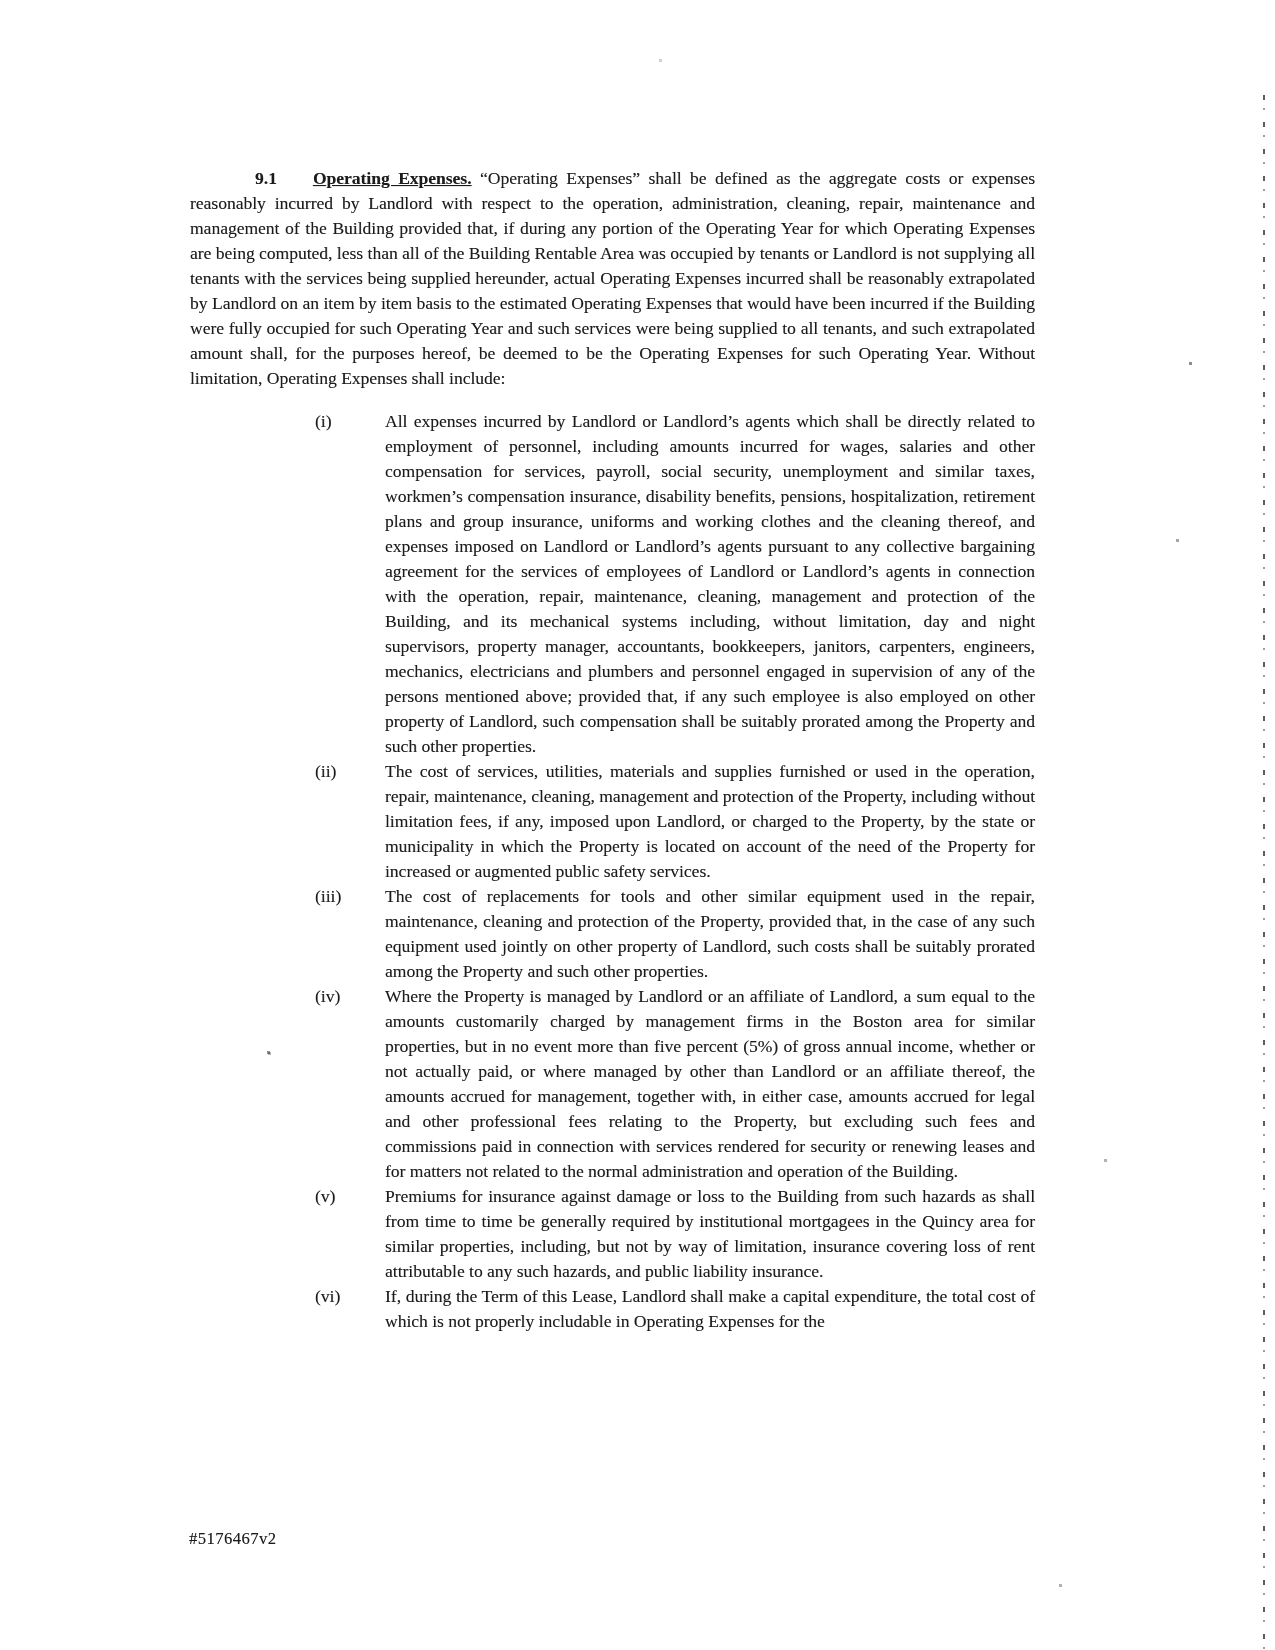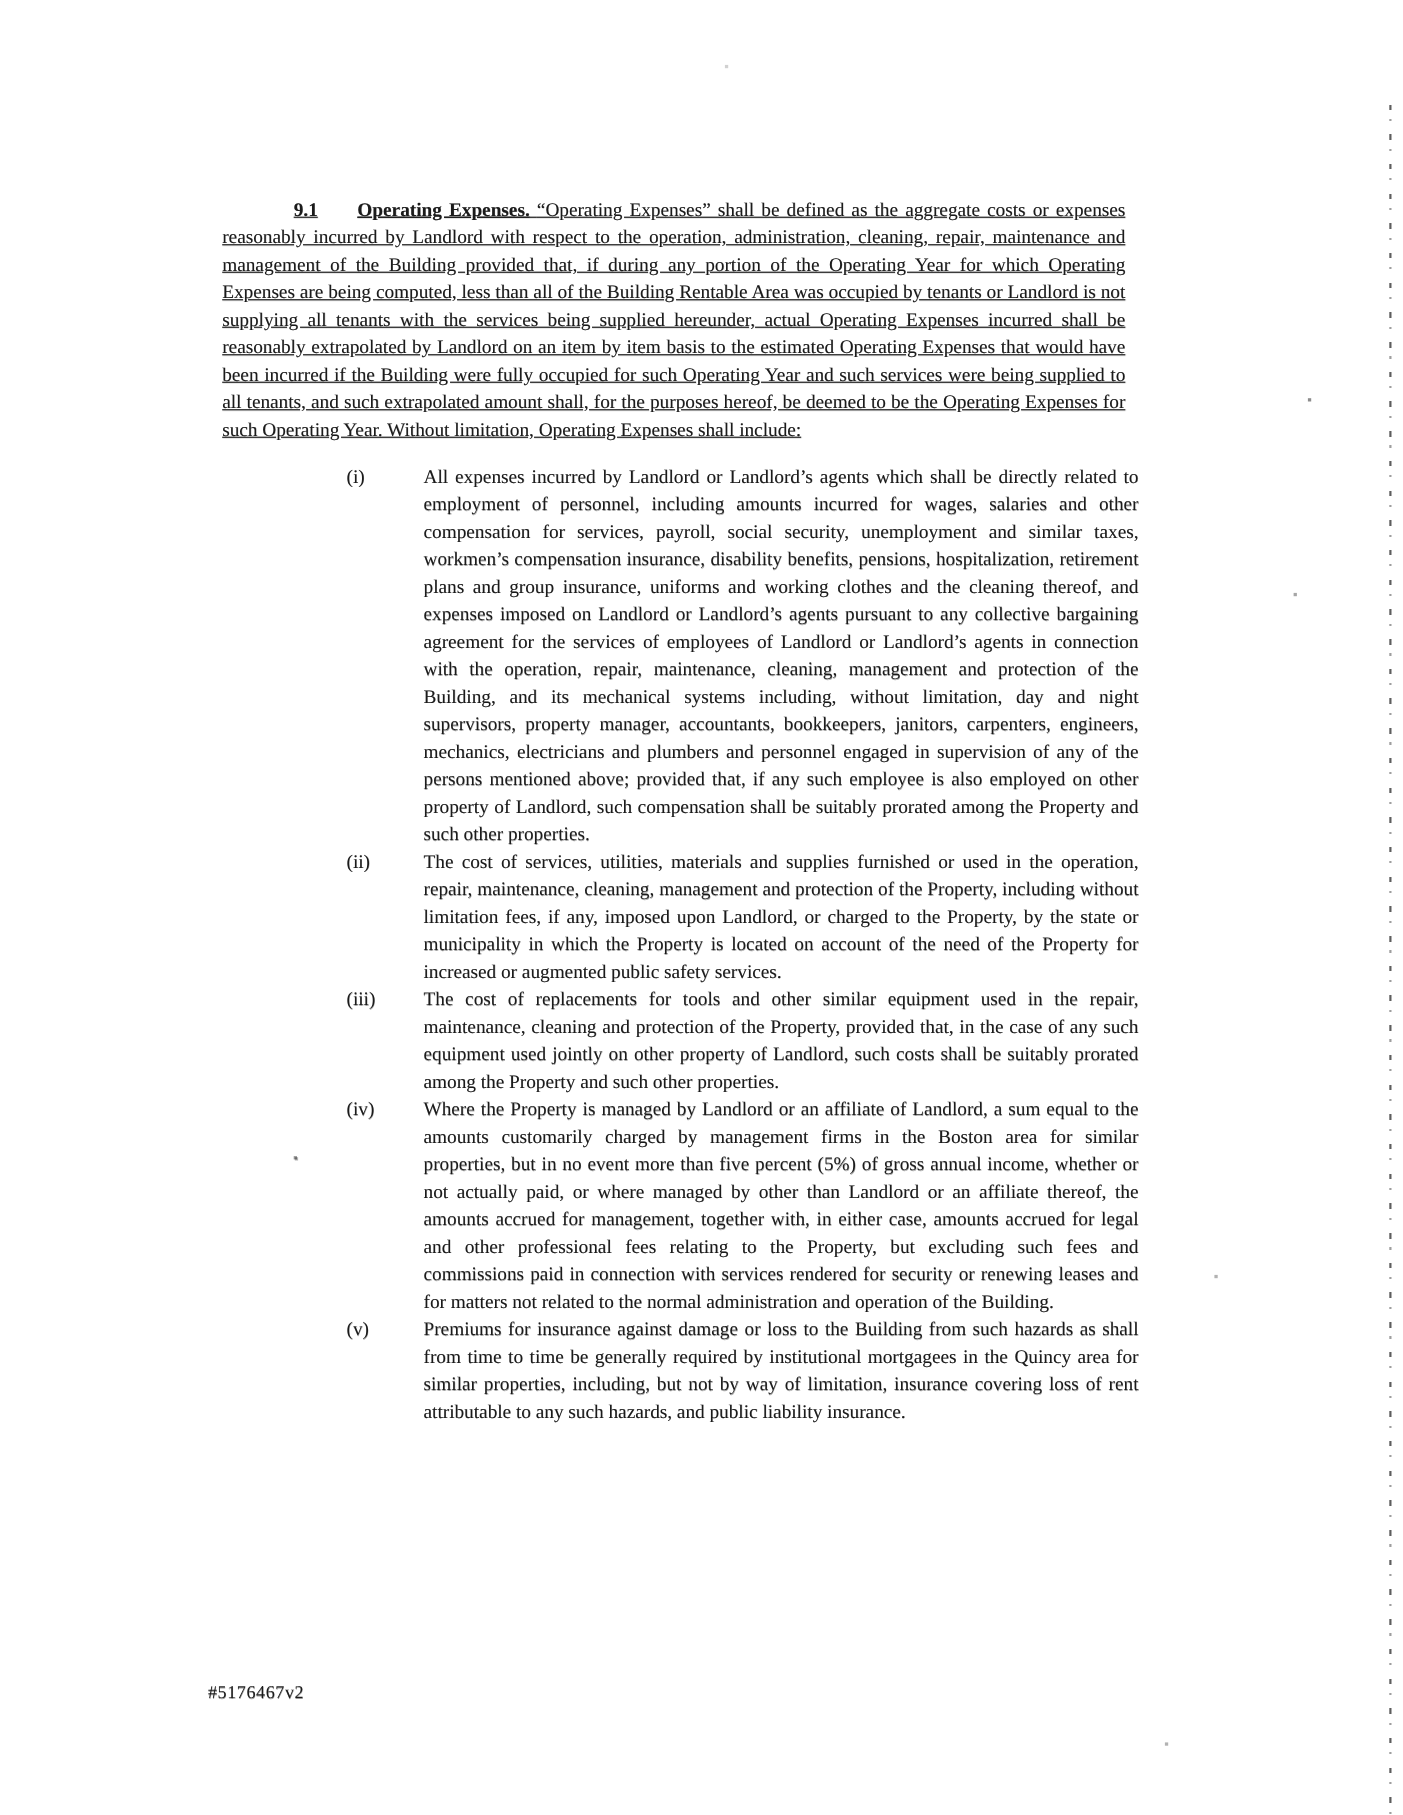--- a/index.html
+++ b/index.html
@@ -20,23 +20,22 @@
     position: absolute;
     left: 190px;
     top: 166px;
     width: 845px;
     font-size: 17.5px;
     line-height: 25px;
     text-align: justify;
     text-shadow: 0.3px 0.3px 0 rgba(0,0,0,0.35);
   }
   .intro {
-    margin: 12px;
+    margin: 0;
     text-indent: 65px;
-    text-decoration: underline;
   }
   .secnum {
     font-weight: bold;
   }
   .tab {
     display: inline-block;
     width: 36px;
   }
   .sectitle {
     font-weight: bold;
@@ -134,20 +133,24 @@
       <div class="clause">
         <span class="clabel">(iv)</span>
         <span class="ctext">Where the Property is managed by Landlord or an affiliate of Landlord, a sum equal to the amounts customarily charged by management firms in the Boston area for similar properties, but in no event more than five percent (5%) of gross annual income, whether or not actually paid, or where managed by other than Landlord or an affiliate thereof, the amounts accrued for management, together with, in either case, amounts accrued for legal and other professional fees relating to the Property, but excluding such fees and commissions paid in connection with services rendered for security or renewing leases and for matters not related to the normal administration and operation of the Building.</span>
       </div>
 
       <div class="clause">
         <span class="clabel">(v)</span>
         <span class="ctext">Premiums for insurance against damage or loss to the Building from such hazards as shall from time to time be generally required by institutional mortgagees in the Quincy area for similar properties, including, but not by way of limitation, insurance covering loss of rent attributable to any such hazards, and public liability insurance.</span>
       </div>
 
+      <div class="clause">
+        <span class="clabel">(vi)</span>
+        <span class="ctext">If, during the Term of this Lease, Landlord shall make a capital expenditure, the total cost of which is not properly includable in Operating Expenses for the</span>
+      </div>
 
     </div>
   </div>
 
   <div class="footer">#5176467v2</div>
 
   <div class="artifact-line"></div>
   <div class="specks"></div>
 
 </div>

